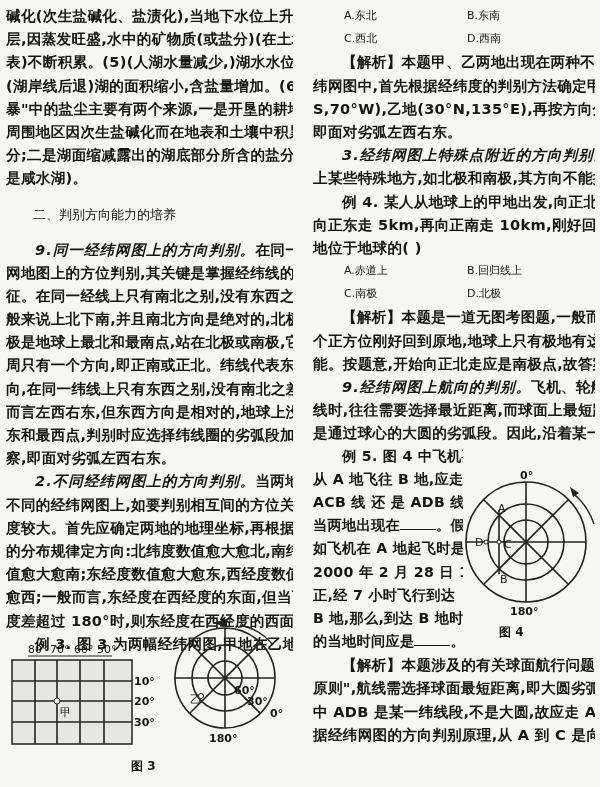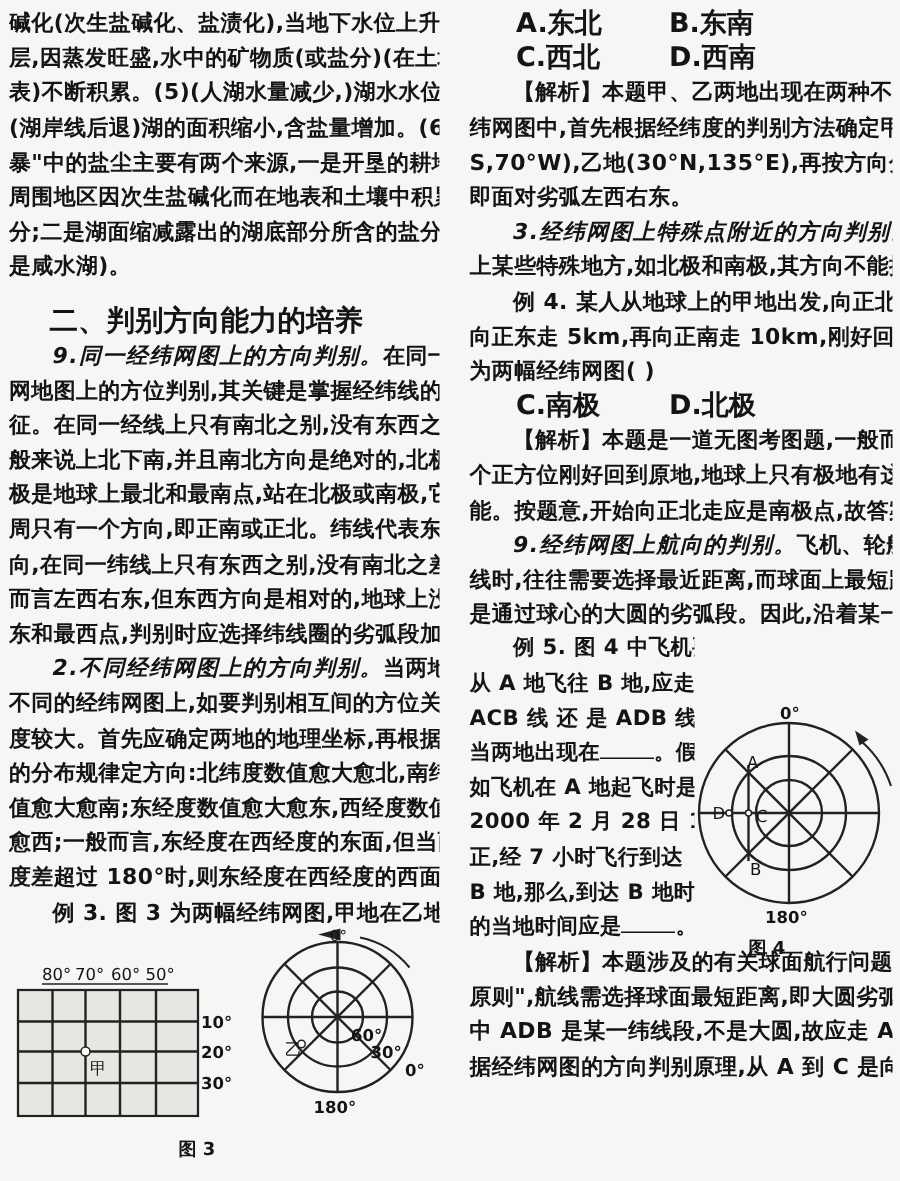--- a/index.html
+++ b/index.html
@@ -11,22 +11,22 @@
   }
   .col { position:absolute; top:0; }
   .left { left:6px; width:287px; }
   .right { left:313px; width:282px; }
   .ln {
     font-size:14.6px; line-height:23.2px; height:23.2px;
     white-space:nowrap; overflow:hidden; font-weight:bold;
     letter-spacing:0.3px;
   }
   .ind { padding-left:29px; }
-  .sec { padding-left:27px; font-size:19px; font-weight:bold; margin-top:13px; line-height:23px; }
-  .opt { display:flex; font-size:18px; line-height:23.2px; height:23.2px; font-weight:bold; }
+  .sec { padding-left:27px; font-size:13px; font-weight:normal; margin-top:13px; margin-bottom:12px; line-height:23px; }
+  .opt { display:flex; font-size:11px; line-height:23.2px; height:23.2px; font-weight:normal;gap:21px; }
   .opt span { display:inline-block; }
   .opt .a { width:102px; padding-left:31px; }
   .sub { font-style:italic; letter-spacing:1px; }
   .caption { font-size:12px; font-weight:bold; position:absolute; }
   svg text { font-family:"DejaVu Sans", sans-serif; }
   .blank { display:inline-block; border-bottom:1.5px solid #141414; width:36px; height:14px; vertical-align:baseline; }
   .fig5 .ln { font-size:14.2px; }
 </style>
 </head>
 <body>
@@ -48,20 +48,21 @@
   <div>
     <div class="ln ind"><span class="sub">9.同一经纬网图上的方向判别。</span><span>在同一幅经纬</span></div>
     <div class="ln">网地图上的方位判别,其关键是掌握经纬线的方向特</div>
     <div class="ln">征。在同一经线上只有南北之别,没有东西之差,一</div>
     <div class="ln">般来说上北下南,并且南北方向是绝对的,北极和南</div>
     <div class="ln">极是地球上最北和最南点,站在北极或南极,它的四</div>
     <div class="ln">周只有一个方向,即正南或正北。纬线代表东西方</div>
     <div class="ln">向,在同一纬线上只有东西之别,没有南北之差,一般</div>
     <div class="ln">而言左西右东,但东西方向是相对的,地球上没有最</div>
     <div class="ln">东和最西点,判别时应选择纬线圈的劣弧段加以考</div>
+    <div class="ln">察,即面对劣弧左西右东。</div>
   </div>
 
   <div>
     <div class="ln ind"><span class="sub">2.不同经纬网图上的方向判别。</span><span>当两地出现在</span></div>
     <div class="ln">不同的经纬网图上,如要判别相互间的方位关系,难</div>
     <div class="ln">度较大。首先应确定两地的地理坐标,再根据经纬度</div>
     <div class="ln">的分布规律定方向:北纬度数值愈大愈北,南纬度数</div>
     <div class="ln">值愈大愈南;东经度数值愈大愈东,西经度数值愈大</div>
     <div class="ln">愈西;一般而言,东经度在西经度的东面,但当两地经</div>
     <div class="ln">度差超过 180°时,则东经度在西经度的西面。</div>
@@ -109,21 +110,21 @@
     <path d="M 47 12 L 62 8 L 62 16 Z" fill="#222"></path>
     <circle cx="36" cy="85" r="2.5" fill="#fff" stroke="#222" stroke-width="1"></circle>
     <text x="55" y="16" font-size="10" fill="#141414">0°</text>
     <text x="69" y="83" font-size="11" font-weight="bold" fill="#141414">60°</text>
     <text x="82" y="94" font-size="11" font-weight="bold" fill="#141414">30°</text>
     <text x="105" y="106" font-size="11" font-weight="bold" fill="#141414">0°</text>
     <text x="25" y="92" font-size="11" fill="#141414">乙</text>
     <text x="44" y="131" font-size="11" font-weight="bold" fill="#141414">180°</text>
   </svg>
 
-  <div class="caption" style="left:119px; top:133px;">图 3</div>
+  <div class="caption" style="left:131px; top:133px;">图 3</div>
 </div>
 
 <div class="col right" style="top:4px;">
   <div class="opt">
       <span class="a">A.东北</span>
       <span>B.东南</span>
     </div>
   <div class="opt">
       <span class="a">C.西北</span>
       <span>D.西南</span>
@@ -132,22 +133,26 @@
   <div class="ln ind">【解析】本题甲、乙两地出现在两种不同投影的经</div>
   <div class="ln">纬网图中,首先根据经纬度的判别方法确定甲地(20°</div>
   <div class="ln">S,70°W),乙地(30°N,135°E),再按方向分布规律确认</div>
   <div class="ln">即面对劣弧左西右东。</div>
 
   <div class="ln ind"><span class="sub">3.经纬网图上特殊点附近的方向判别。</span></div>
   <div class="ln">上某些特殊地方,如北极和南极,其方向不能按常理</div>
 
   <div class="ln ind">例 4. 某人从地球上的甲地出发,向正北走 10km,</div>
   <div class="ln">向正东走 5km,再向正南走 10km,刚好回到甲地,则甲</div>
-  <div class="ln">为两幅经纬网图(    )</div>
-
+  <div class="ln">地位于地球的(    )</div>
+
+  <div class="opt">
+      <span class="a">A.赤道上</span>
+      <span>B.回归线上</span>
+    </div>
   <div class="opt">
       <span class="a">C.南极</span>
       <span>D.北极</span>
     </div>
 
   <div class="ln ind">【解析】本题是一道无图考图题,一般而言,走三</div>
   <div class="ln">个正方位刚好回到原地,地球上只有极地有这种可</div>
   <div class="ln">能。按题意,开始向正北走应是南极点,故答案选 C。</div>
 
   <div class="ln ind"><span class="sub">9.经纬网图上航向的判别。</span><span>飞机、轮船在确定航</span></div>

